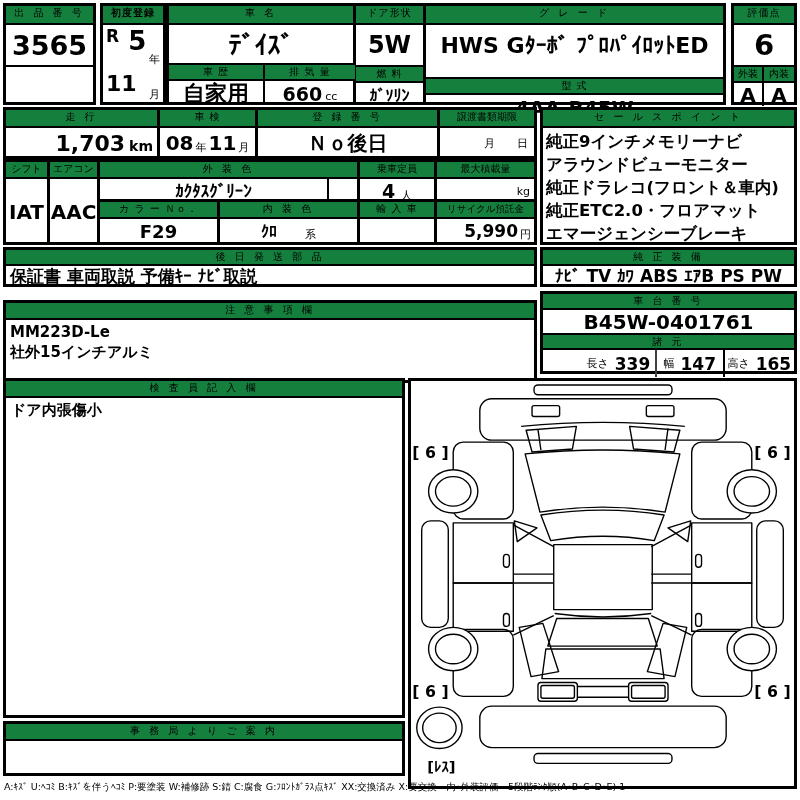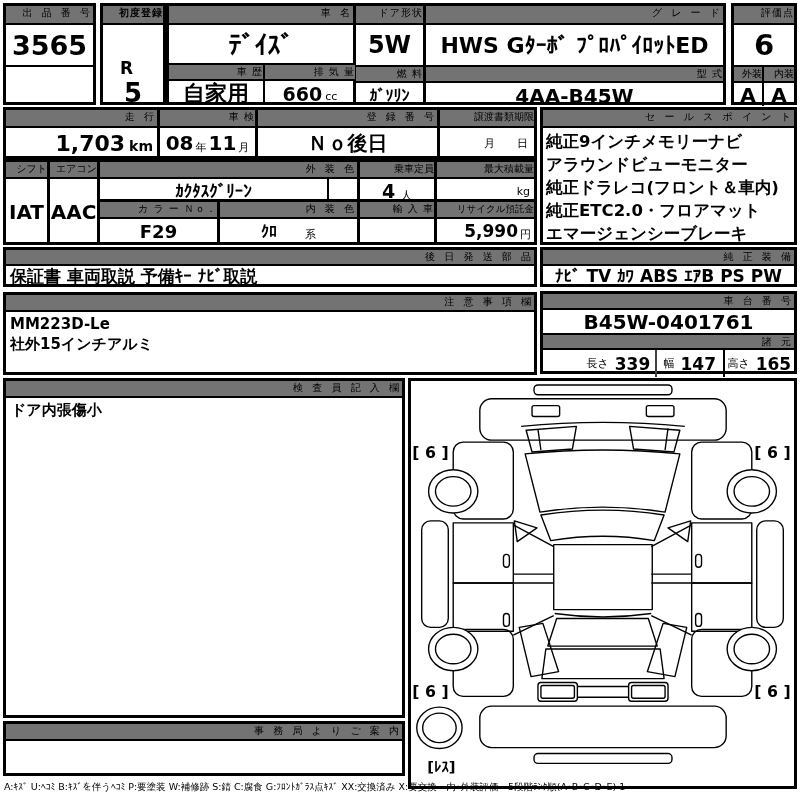--- a/index.html
+++ b/index.html
@@ -1,21 +1,21 @@
 <!DOCTYPE html>
 <html><head>
 <meta charset="utf-8">
 <style>
   html,body{margin:0;padding:0;background:#fff;}
   .sheet{position:relative;width:800px;height:800px;background:#fff;color:#000;
          font-family:"DejaVu Sans","Liberation Sans",sans-serif;overflow:hidden;}
   .box{position:absolute;border:2px solid #000;box-sizing:border-box;background:#fff;}
   .box.thick{border-width:3px;}
-  .hdr{background:#737373;border-bottom:2px solid #000;font-size:10px;line-height:1.4;
-       text-align:right;letter-spacing:3px;white-space:nowrap;overflow:hidden;}
+  .hdr{background:#15803d;border-bottom:2px solid #000;font-size:10px;line-height:1.4;
+       text-align:center;letter-spacing:3px;white-space:nowrap;overflow:hidden;}
   .hdr.tight{letter-spacing:1px;}
   .val{font-weight:bold;text-align:center;white-space:nowrap;overflow:hidden;}
   .unit{font-size:11px;font-weight:normal;}
   .cellcol{position:absolute;box-sizing:border-box;}
   .bl{border-left:2px solid #000;} .bt{border-top:2px solid #000;}
   .flexc{display:flex;align-items:center;justify-content:center;}
   .flexr{display:flex;align-items:center;justify-content:flex-end;}
   .flexl{display:flex;align-items:center;justify-content:flex-start;}
   .legend{position:absolute;left:4px;top:781px;width:793px;font-size:9.5px;
           letter-spacing:0px;white-space:nowrap;}
@@ -27,21 +27,21 @@
 <div class="sheet">
 
   <div class="box thick" style="left:3px;top:3px;width:93px;height:102px;">
     <div class="hdr" style="height:17px;">出 品 番 号</div>
     <div class="val flexc" style="height:40px;font-size:27px;border-bottom:2px solid #000;">3565</div>
     <div style="height:39px;"></div>
   </div>
 
   <div class="box thick" style="left:100px;top:3px;width:66px;height:102px;">
     <div class="hdr tight" style="height:17px;font-weight:bold;">初度登録</div>
-    <div style="height:44px;padding:1px 17px;margin-top:32px;">
+    <div style="height:44px;padding:1px 3px;">
       <span style="font-weight:bold;font-size:17px;vertical-align:top;">R</span>
       <span style="font-weight:bold;font-size:26px;padding-left:4px;">5</span>
       <span class="unit" style="float:right;margin-top:26px;">年</span>
     </div>
     <div style="height:34px;padding:0 3px;">
       <span style="font-weight:bold;font-size:22px;">11</span>
       <span class="unit" style="float:right;margin-top:16px;">月</span>
     </div>
   </div>
 
@@ -64,21 +64,21 @@
   <div class="box thick" style="left:356px;top:3px;width:70px;height:102px;border-left:0;">
     <div class="hdr tight" style="height:17px;">ドア形状</div>
     <div class="val flexc" style="height:40px;font-size:24px;">5W</div>
     <div class="hdr tight bt" style="height:14px;">燃 料</div>
     <div class="val flexc" style="height:25px;font-size:16px;">ｶﾞｿﾘﾝ</div>
   </div>
 
   <div class="box thick" style="left:426px;top:3px;width:300px;height:102px;border-left:0;">
     <div class="hdr" style="height:17px;">グ レ ー ド</div>
     <div class="val flexc" style="height:40px;font-size:22px;">HWS Gﾀｰﾎﾞ ﾌﾟﾛﾊﾟｲﾛｯﾄED</div>
-    <div class="hdr tight bt" style="height:14px;">型 式</div>
+    <div class="hdr tight bt" style="height:14px;margin-top:12px;">型 式</div>
     <div class="val flexc" style="height:25px;font-size:20px;">4AA-B45W</div>
   </div>
 
   <div class="box thick" style="left:731px;top:3px;width:66px;height:102px;">
     <div class="hdr tight" style="height:17px;">評価点</div>
     <div class="val flexc" style="height:40px;font-size:29px;">6</div>
     <div style="display:flex;height:39px;border-top:2px solid #000;">
       <div style="width:50%;border-right:2px solid #000;box-sizing:border-box;">
         <div class="hdr tight" style="height:14px;letter-spacing:0;">外装</div>
         <div class="val flexc" style="height:23px;font-size:20px;">A</div>
@@ -179,21 +179,21 @@
 
   <div class="box thick" style="left:3px;top:247px;width:534px;height:40px;">
     <div class="hdr" style="height:14px;">後 日 発 送 部 品</div>
     <div class="val flexl" style="height:20px;font-size:17px;padding-left:4px;border-radius:8px;">保証書 車両取説 予備ｷｰ ﾅﾋﾞ取説</div>
   </div>
   <div class="box thick" style="left:540px;top:247px;width:257px;height:40px;">
     <div class="hdr" style="height:14px;">純 正 装 備</div>
     <div class="val flexc" style="height:20px;font-size:17px;">ﾅﾋﾞ TV ｶﾜ ABS ｴｱB PS PW</div>
   </div>
 
-  <div class="box thick" style="left:3px;top:292px;width:534px;height:83px;">
+  <div class="box thick" style="left:3px;top:300px;width:534px;height:83px;">
     <div class="hdr" style="height:15px;">注 意 事 項 欄</div>
     <div style="padding:2px 4px;font-weight:bold;font-size:15px;line-height:20px;">
       <div>MM223D-Le</div>
       <div>社外15インチアルミ</div>
     </div>
   </div>
   <div class="box thick" style="left:540px;top:291px;width:257px;height:83px;">
     <div class="hdr" style="height:14px;">車 台 番 号</div>
     <div class="val flexc" style="height:23px;font-size:20px;border-bottom:2px solid #000;">B45W-0401761</div>
     <div class="hdr" style="height:13px;border-top:0;">諸 元</div>

